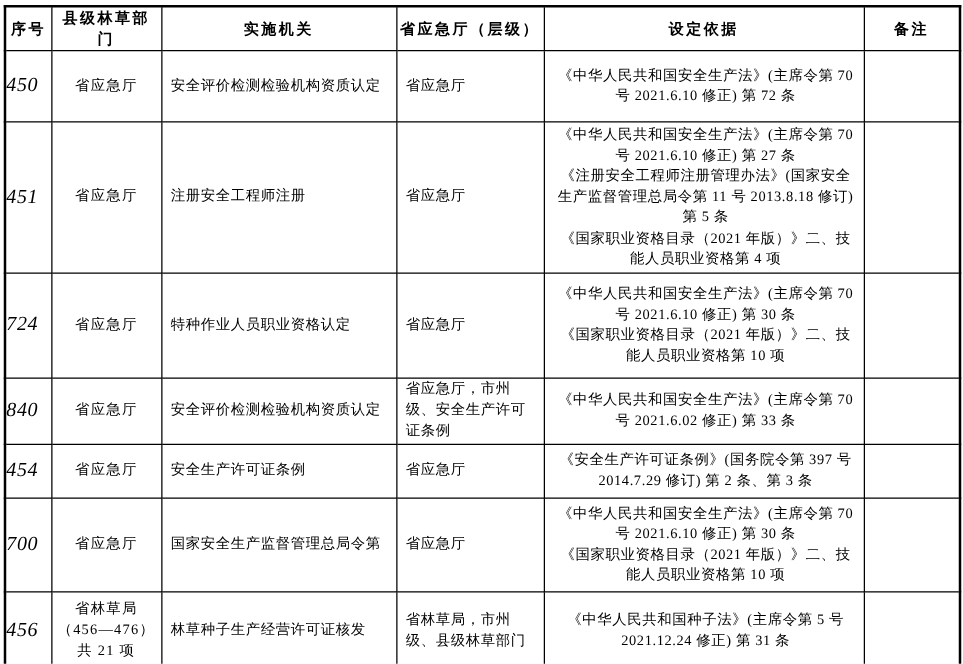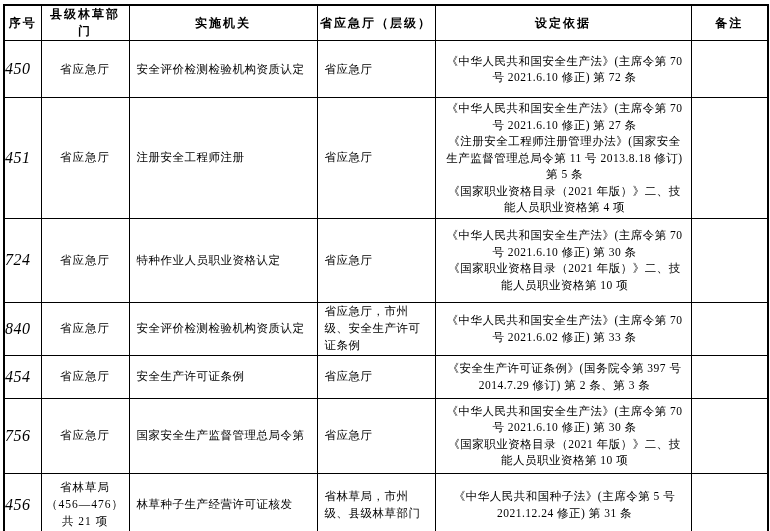--- a/index.html
+++ b/index.html
@@ -125,21 +125,21 @@
     </tr>
     <tr style="height:43px">
       <td class="c-seq">454</td>
       <td class="c-dept">省应急厅</td>
       <td class="c-item">安全生产许可证条例</td>
       <td class="c-agency">省应急厅</td>
       <td class="c-basis">《安全生产许可证条例》(国务院令第 397 号 2014.7.29 修订) 第 2 条、第 3 条</td>
       <td class="c-note"></td>
     </tr>
     <tr style="height:75px">
-      <td class="c-seq">756</td>
+      <td class="c-seq">700</td>
       <td class="c-dept">省应急厅</td>
       <td class="c-item">国家安全生产监督管理总局令第</td>
       <td class="c-agency">省应急厅</td>
       <td class="c-basis">《中华人民共和国安全生产法》(主席令第 70 号  2021.6.10 修正) 第 30 条
 《国家职业资格目录（2021 年版）》二、技能人员职业资格第 10 项</td>
       <td class="c-note"></td>
     </tr>
     <tr style="height:64px">
       <td class="c-seq">456</td>
       <td class="c-dept">省林草局

